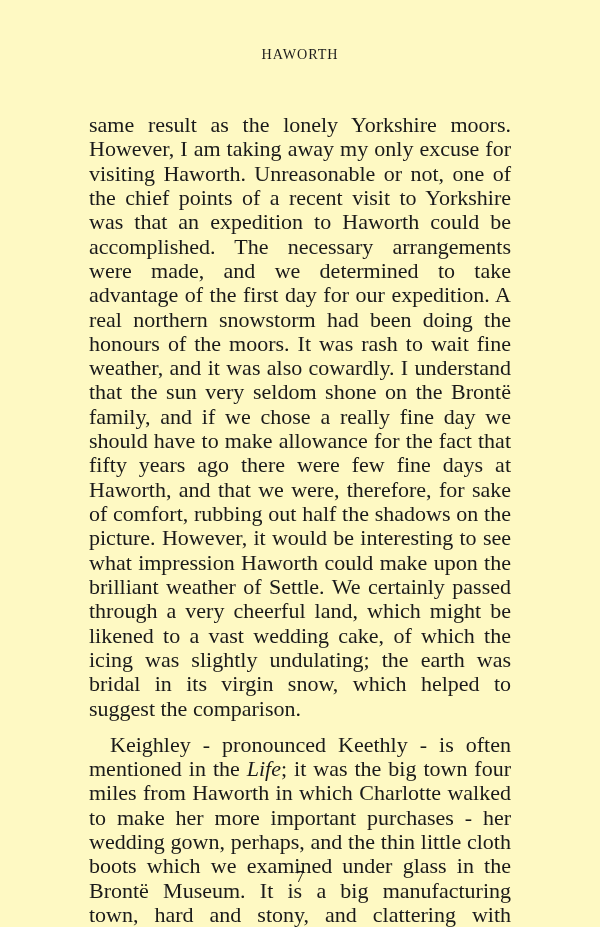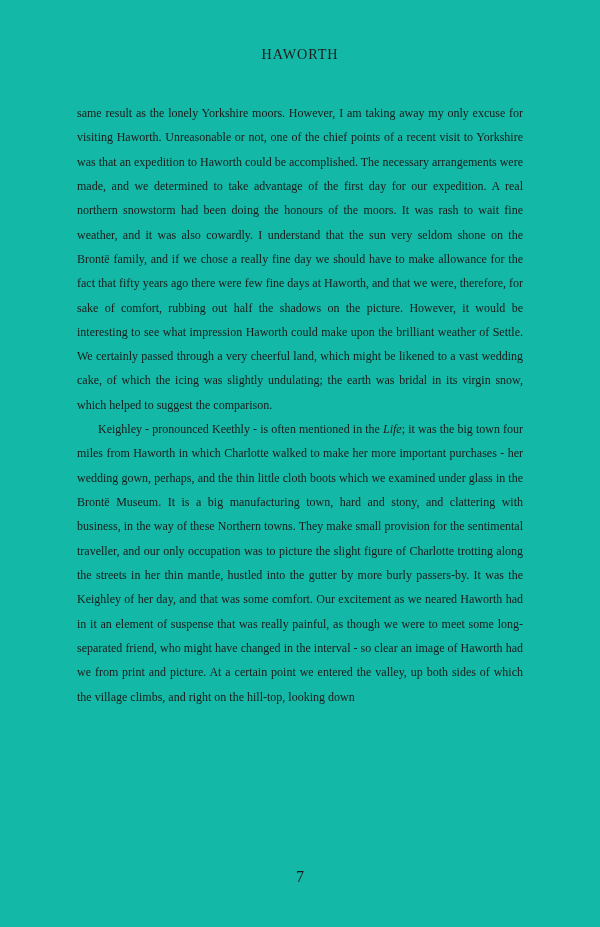--- a/index.html
+++ b/index.html
@@ -13,21 +13,21 @@
     position: relative;
     overflow: hidden;
     font-family: "Liberation Serif", "DejaVu Serif", serif;
     color: #1a1a1a;
     -webkit-font-smoothing: antialiased;
   }
 
   .page {
     position: absolute;
     inset: 0;
-    background: #14b8a6;
+    background: #fef9c3;
   }
 
   
   .running-header {
     position: absolute;
     top: 47px;
     left: 0;
     width: 600px;
     text-align: center;
     font-size: 14.2px;
@@ -39,24 +39,24 @@
 
   
   .textblock {
     position: absolute;
     top: 101px;
     left: 77px;
     width: 446px;
   }
 
   .para {
-    margin: 0;
+    margin: 12px;
     text-align: justify;
     text-justify: inter-word;
-    font-size: 12px;
+    font-size: 22px;
     line-height: 24.32px;
     color: #1a1a1a;
     hyphens: none;
     -webkit-hyphens: none;
   }
   .para + .para {
     text-indent: 21px;
   }
 
   .para i,

